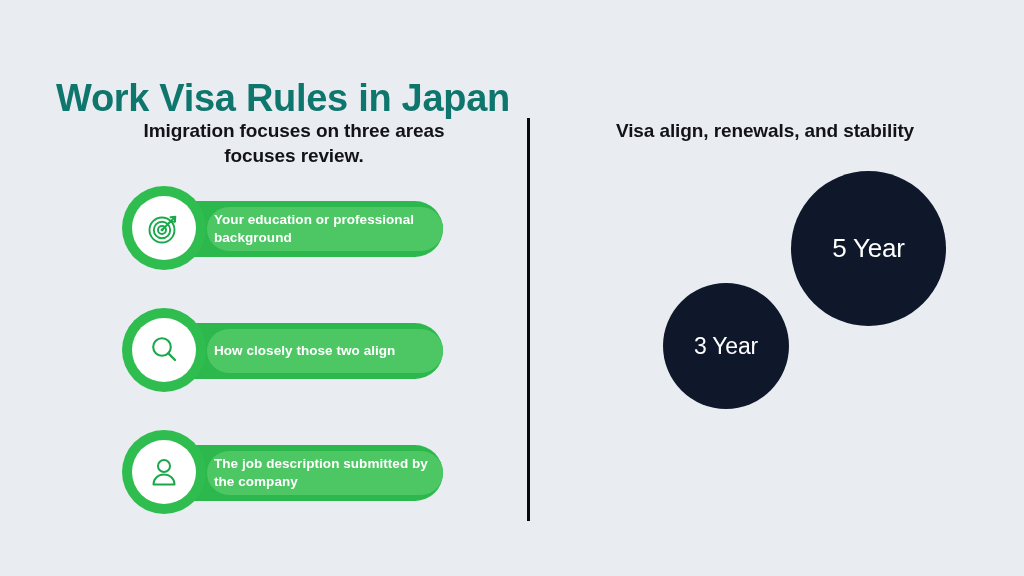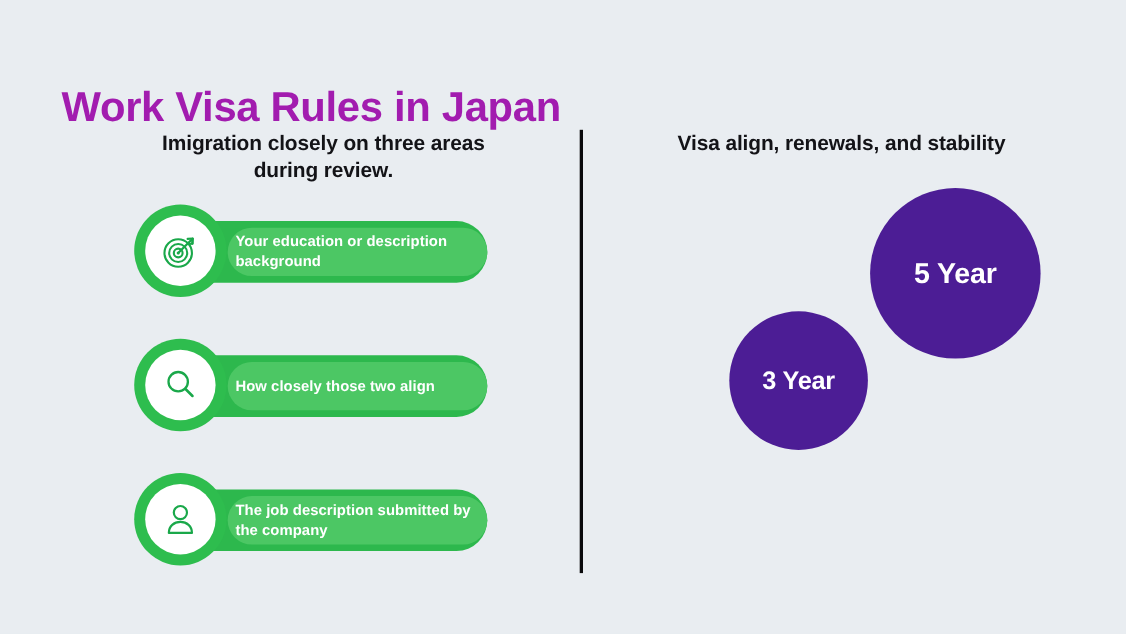--- a/index.html
+++ b/index.html
@@ -23,21 +23,21 @@
   }
 
   
   .page-title {
     position: absolute;
     left: 56px;
     top: 52px;
     font-size: 38px;
     font-weight: 700;
     letter-spacing: -0.3px;
-    color: #a21caf;
+    color: #0f766e;
     line-height: 1.15;
     white-space: nowrap;
   }
 
   
   .divider {
     position: absolute;
     left: 527px;
     top: 118px;
     width: 3px;
@@ -149,26 +149,26 @@
     position: absolute;
     left: 0;
     top: 0;
     width: 1024px;
     height: 576px;
     pointer-events: none;
   }
   .bubble {
     position: absolute;
     border-radius: 50%;
-    background: #4c1d95;
+    background: #0f172a;
     display: flex;
     align-items: center;
     justify-content: center;
     color: #ffffff;
-    font-weight: 700;
+    font-weight: 400;
     letter-spacing: -0.2px;
     pointer-events: auto;
   }
   .bubble-1 {
     left: 582px; top: 415px;
     width: 95px; height: 95px;
     font-size: 19px;
   }
   .bubble-3 {
     left: 663px; top: 283px;
@@ -184,29 +184,29 @@
 </head>
 <body>
 
 <div class="slide">
 
   <h1 class="page-title">Work Visa Rules in Japan</h1>
 
   <div class="divider"></div>
 
   <div class="left-col">
-    <p class="col-heading">Imigration closely on three areas during review.</p>
+    <p class="col-heading">Imigration focuses on three areas focuses review.</p>
   </div>
 
   <div class="items">
 
     <div class="item">
       <div class="pill-base"></div>
       <div class="pill-overlay"></div>
-      <div class="pill-label">Your education or description background</div>
+      <div class="pill-label">Your education or professional background</div>
       <div class="icon-circle">
         <div class="icon-inner">
           <svg width="36" height="36" viewBox="0 0 36 36" fill="none" aria-hidden="true">
             <circle cx="16" cy="20" r="12.5" stroke="#1aa84a" stroke-width="1.9"></circle>
             <circle cx="16" cy="20" r="8.2" stroke="#1aa84a" stroke-width="1.9"></circle>
             <circle cx="16" cy="20" r="4" stroke="#1aa84a" stroke-width="1.9"></circle>
             <circle cx="16" cy="20" r="1.4" fill="#1aa84a"></circle>
             <path d="M16 20 L29 7" stroke="#1aa84a" stroke-width="2.1" stroke-linecap="round"></path>
             <path d="M24.6 7.2 L29.3 6.8 L28.9 11.5" stroke="#1aa84a" stroke-width="2" stroke-linecap="round" stroke-linejoin="round" fill="none"></path>
             <path d="M25 11.8 L29 11.4 L28.8 7.3" stroke="#1aa84a" stroke-width="2" stroke-linecap="round" stroke-linejoin="round" fill="none"></path>

